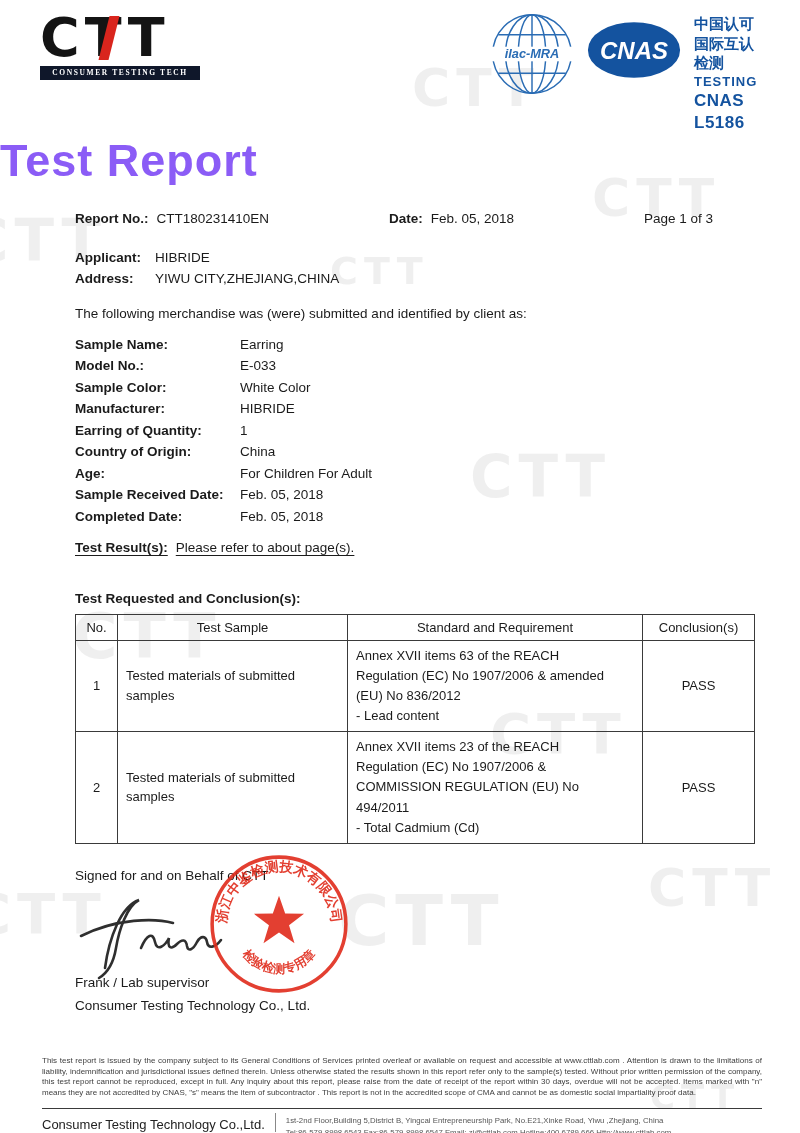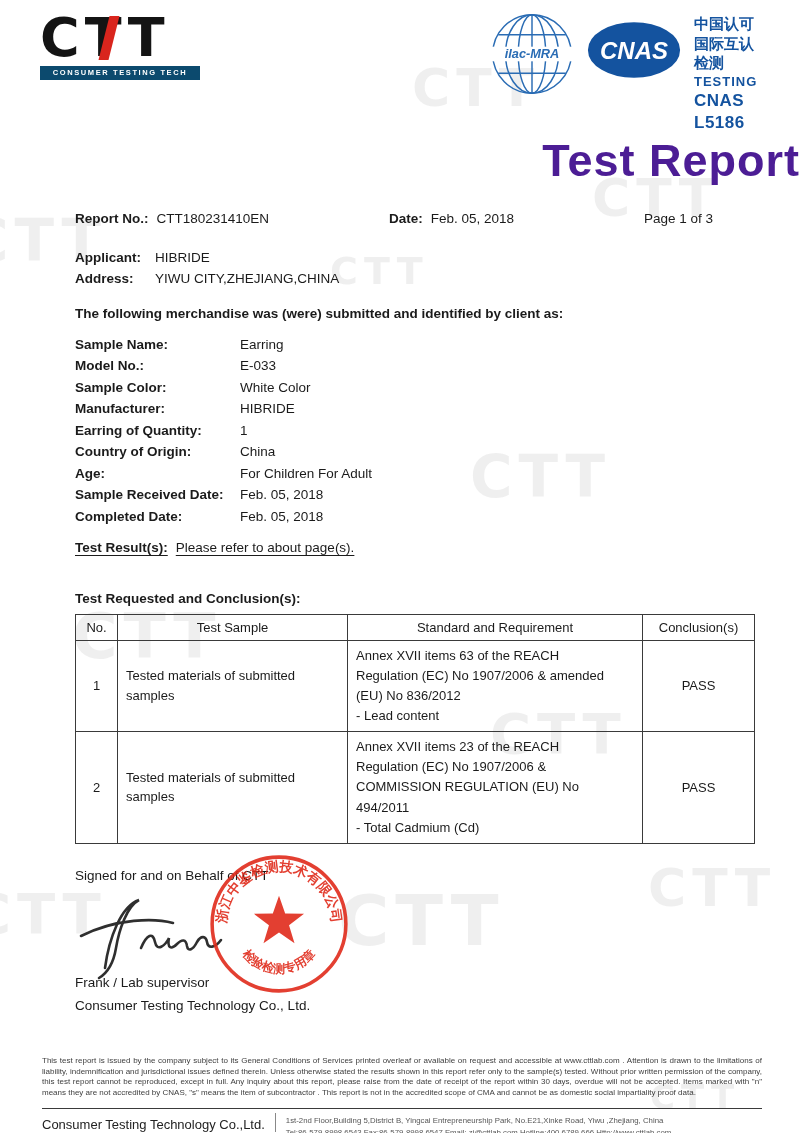--- a/index.html
+++ b/index.html
@@ -16,45 +16,45 @@
     font-weight:900; letter-spacing:6px; color:rgba(80,80,80,0.09);
     user-select:none; pointer-events:none; line-height:1;
   }
   .layer { position:relative; z-index:1; }
 
   
   .header { display:flex; justify-content:space-between; align-items:flex-start; padding:12px 14px 0 40px; }
   .ctt-logo { position:relative; width:170px; }
   .ctt-letters { font-family:"DejaVu Sans", sans-serif; font-weight:900; font-size:54px; line-height:0.95; letter-spacing:5px; color:#141414; }
   .ctt-red { position:absolute; left:64px; top:4px; width:10px; height:44px; background:#d9251d; transform:skewX(-14deg); }
-  .ctt-bar { margin-top:3px; width:160px; background:#0c4a6e; color:#fff; font-size:7.5px; letter-spacing:1.6px; text-align:center; padding:2px 0 3px; font-weight:bold; }
+  .ctt-bar { margin-top:3px; width:160px; background:#0f172a; color:#fff; font-size:7.5px; letter-spacing:1.6px; text-align:center; padding:2px 0 3px; font-weight:bold;font-family:Liberation Serif, serif; }
   .accred { display:flex; align-items:flex-start; gap:12px; }
   .ilac { width:84px; height:84px; }
   .cnas { width:96px; height:60px; margin-top:8px; }
   .cn-block { color:#14539f; font-weight:bold; line-height:1.3; margin-top:2px; width:92px; }
   .cn-block .cn { font-size:15px; }
   .cn-block .en1 { font-size:13px; letter-spacing:1px; margin-top:1px; }
   .cn-block .en2 { font-size:17px; letter-spacing:0.5px; }
 
   
-  .title { text-align:right; font-size:45px; font-weight:bold; letter-spacing:1px; color:#4c1d95; margin-top:0px; font-family:"Liberation Sans", sans-serif; }
+  .title { text-align:left; font-size:45px; font-weight:bold; letter-spacing:1px; color:#8b5cf6; margin-top:0px; font-family:"Liberation Sans", sans-serif; }
 
   
   .content { padding:0 45px 0 75px; font-size:13.5px; }
   .meta-row { display:flex; margin-top:24px; }
   .meta-report { width:314px; }
   .meta-date { width:255px; }
   b.lbl { font-weight:bold; }
   .sp { display:inline-block; width:8px; }
 
   .info-block { margin-top:24px; }
   .info-row { display:flex; margin-bottom:6px; }
   .info-label { font-weight:bold; width:80px; }
 
-  .intro { margin-top:20px;font-weight:bold; }
+  .intro { margin-top:20px; }
 
   .fields { margin-top:16px; }
   .field-row { display:flex; margin-bottom:6.5px; }
   .field-label { font-weight:bold; width:165px; }
 
   .test-result { margin-top:16px; text-decoration:underline; text-underline-offset:3px; }
 
   .table-title { margin-top:36px; font-weight:bold; }
   table { width:100%; border-collapse:collapse; table-layout:fixed; margin-top:8px; font-size:13px; }
   th, td { border:1px solid #3a3a3a; padding:5px 8px; vertical-align:middle; font-weight:normal; }

